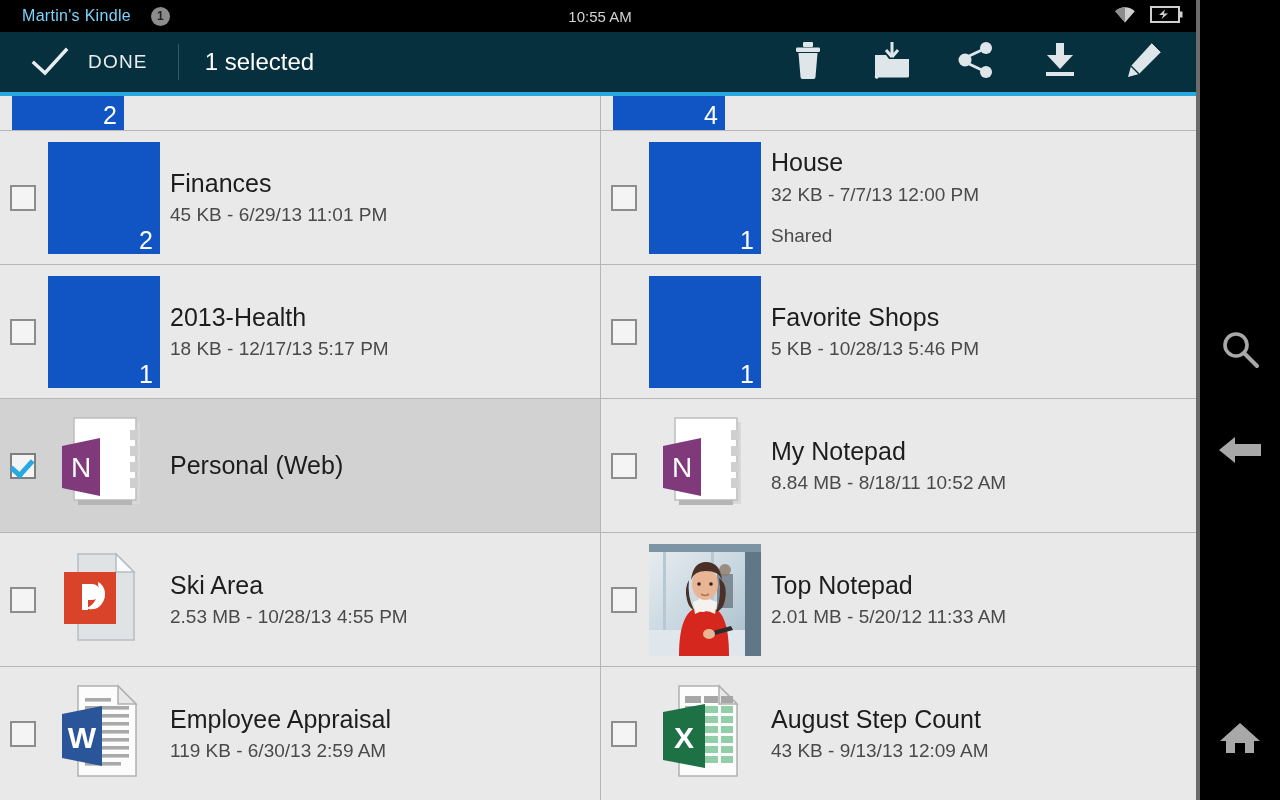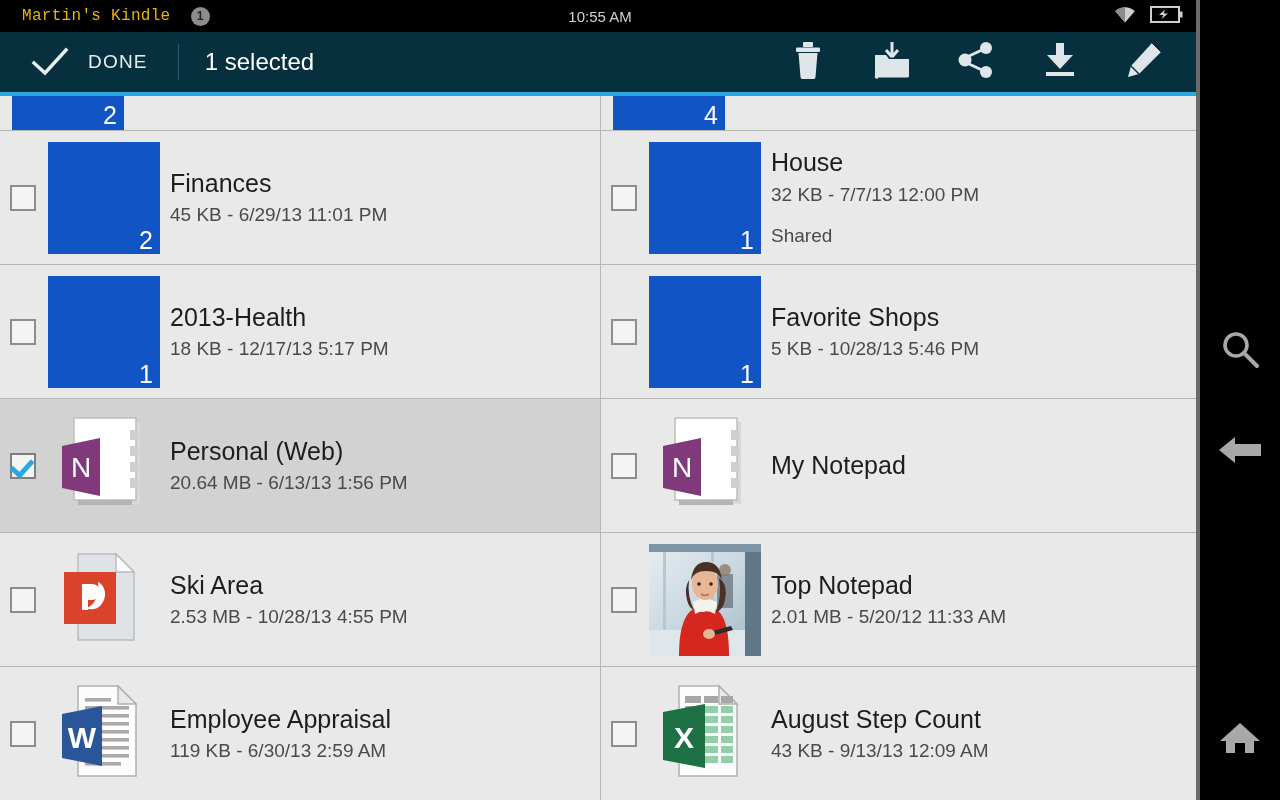--- a/index.html
+++ b/index.html
@@ -11,21 +11,21 @@
   }
   #app { position: relative; width: 1280px; height: 800px; }
 
   
   .statusbar {
     position: absolute; top: 0; left: 0;
     width: 1200px; height: 32px;
     background: #000; color: #b3b3b3;
     display: flex; align-items: center;
   }
-  .sb-title { font-size: 16px; margin-left: 22px; color: #eab308; letter-spacing: .3px; font-family: Liberation Mono, monospace; }
+  .sb-title { font-size: 16px; margin-left: 22px; color: #7dd3fc; letter-spacing: .3px; }
   .sb-badge {
     margin-left: 20px; width: 19px; height: 19px; border-radius: 50%;
     background: #8c8c8c; color: #222; font-size: 12px; font-weight: bold;
     display: flex; align-items: center; justify-content: center;
   }
   .sb-clock {
     position: absolute; left: 0; right: 0; text-align: center;
     font-size: 15px; color: #d2d2d2;
   }
   .sb-right { position: absolute; right: 16px; display: flex; align-items: center; gap: 12px; }
@@ -279,21 +279,20 @@
               <rect x="74" y="34" width="8" height="10" fill="#cfcfcf"></rect>
               <rect x="74" y="50" width="8" height="10" fill="#cfcfcf"></rect>
               <rect x="74" y="66" width="8" height="10" fill="#cfcfcf"></rect>
               <path d="M6 34 L44 26 L44 84 L6 76 Z" fill="#80397b"></path>
               <text x="25" y="65" font-family="Liberation Sans, sans-serif" font-size="28" fill="#fff" text-anchor="middle" font-weight="400">N</text>
             </svg>
           </span>
         </div>
         <div class="meta">
           <div class="title">Personal (Web)</div>
-          <div class="sub">20.64 MB - 6/13/13 1:56 PM</div>
         </div>
       </div>
       <div class="cell right">
         <div class="cb"></div>
         <div class="icon-wrap">
           <span>
             <svg width="96" height="104" viewBox="0 0 96 104">
               <rect x="22" y="10" width="62" height="82" fill="#d8d8d8"></rect>
               <rect x="18" y="6" width="62" height="82" fill="#fff" stroke="#bdbdbd" stroke-width="1.5"></rect>
               <rect x="22" y="88" width="54" height="5" fill="#b5b5b5"></rect>
@@ -301,20 +300,21 @@
               <rect x="74" y="34" width="8" height="10" fill="#cfcfcf"></rect>
               <rect x="74" y="50" width="8" height="10" fill="#cfcfcf"></rect>
               <rect x="74" y="66" width="8" height="10" fill="#cfcfcf"></rect>
               <path d="M6 34 L44 26 L44 84 L6 76 Z" fill="#80397b"></path>
               <text x="25" y="65" font-family="Liberation Sans, sans-serif" font-size="28" fill="#fff" text-anchor="middle" font-weight="400">N</text>
             </svg>
           </span>
         </div>
         <div class="meta">
           <div class="title">My Notepad</div>
+          <div class="sub">8.84 MB - 8/18/11 10:52 AM</div>
         </div>
       </div>
     </div>
 
     <div class="row-pair">
       <div class="cell">
         <div class="cb"></div>
         <div class="icon-wrap">
           <span>
             <svg width="96" height="104" viewBox="0 0 96 104">

